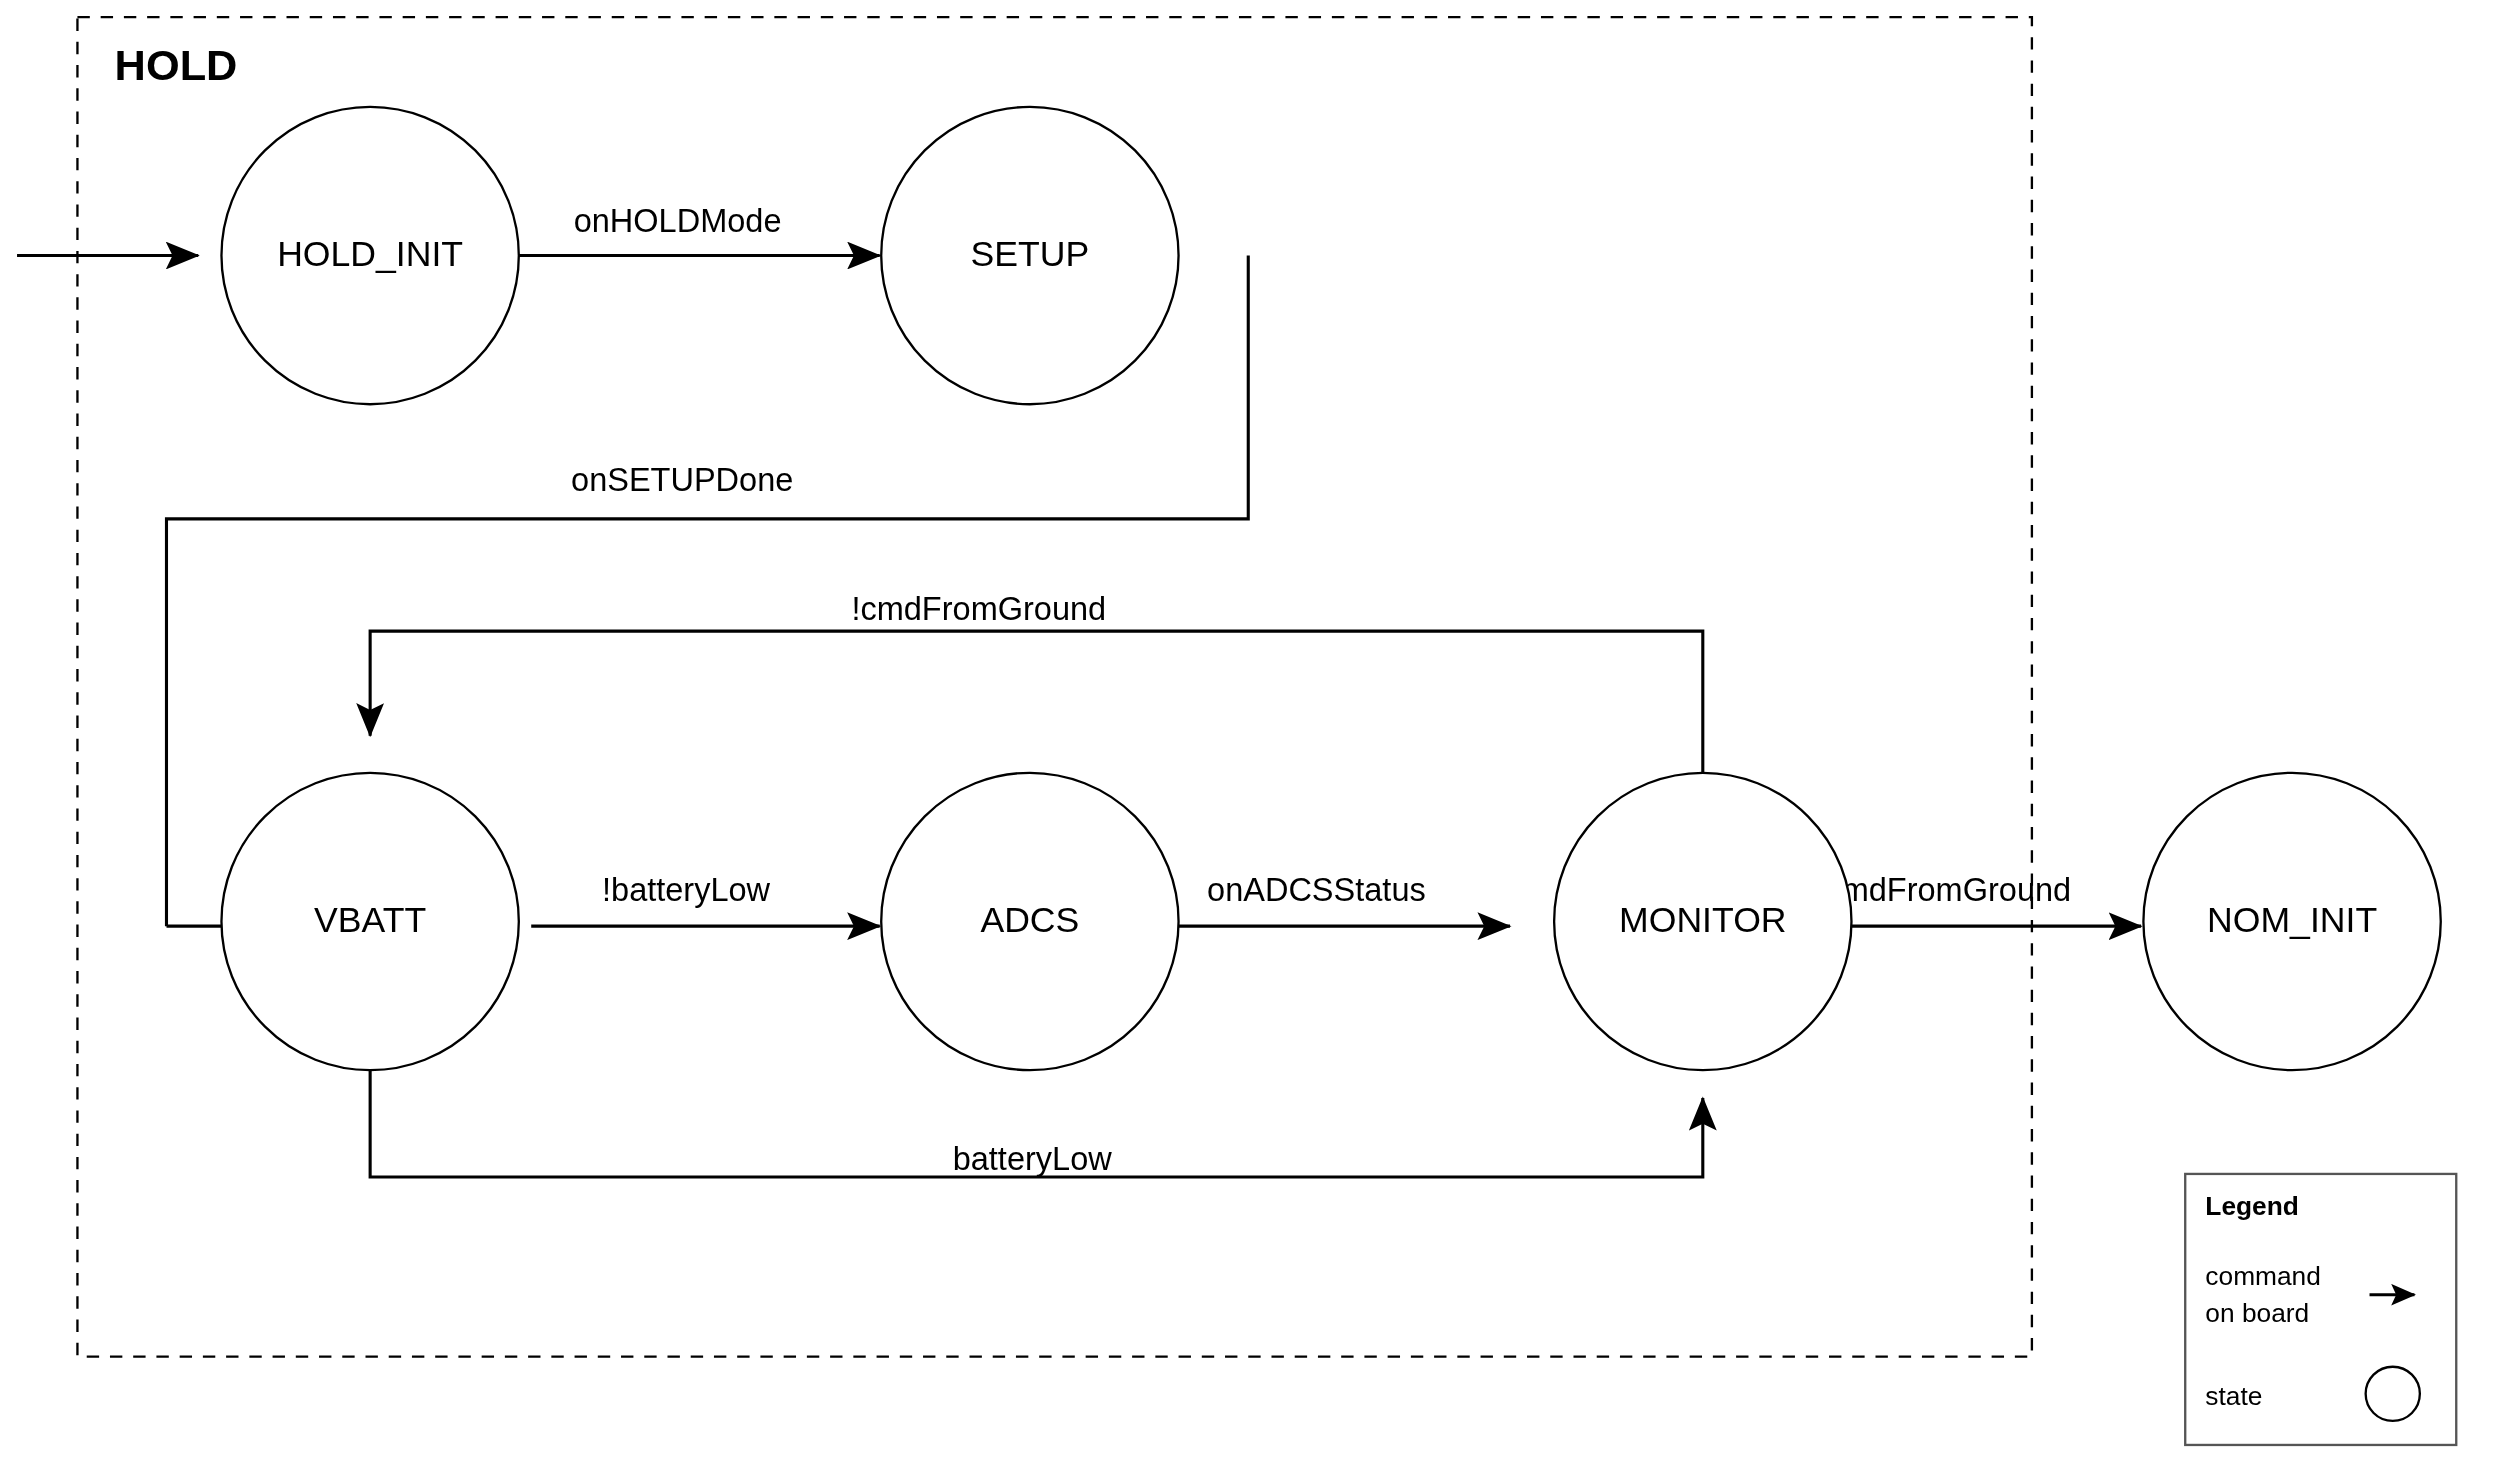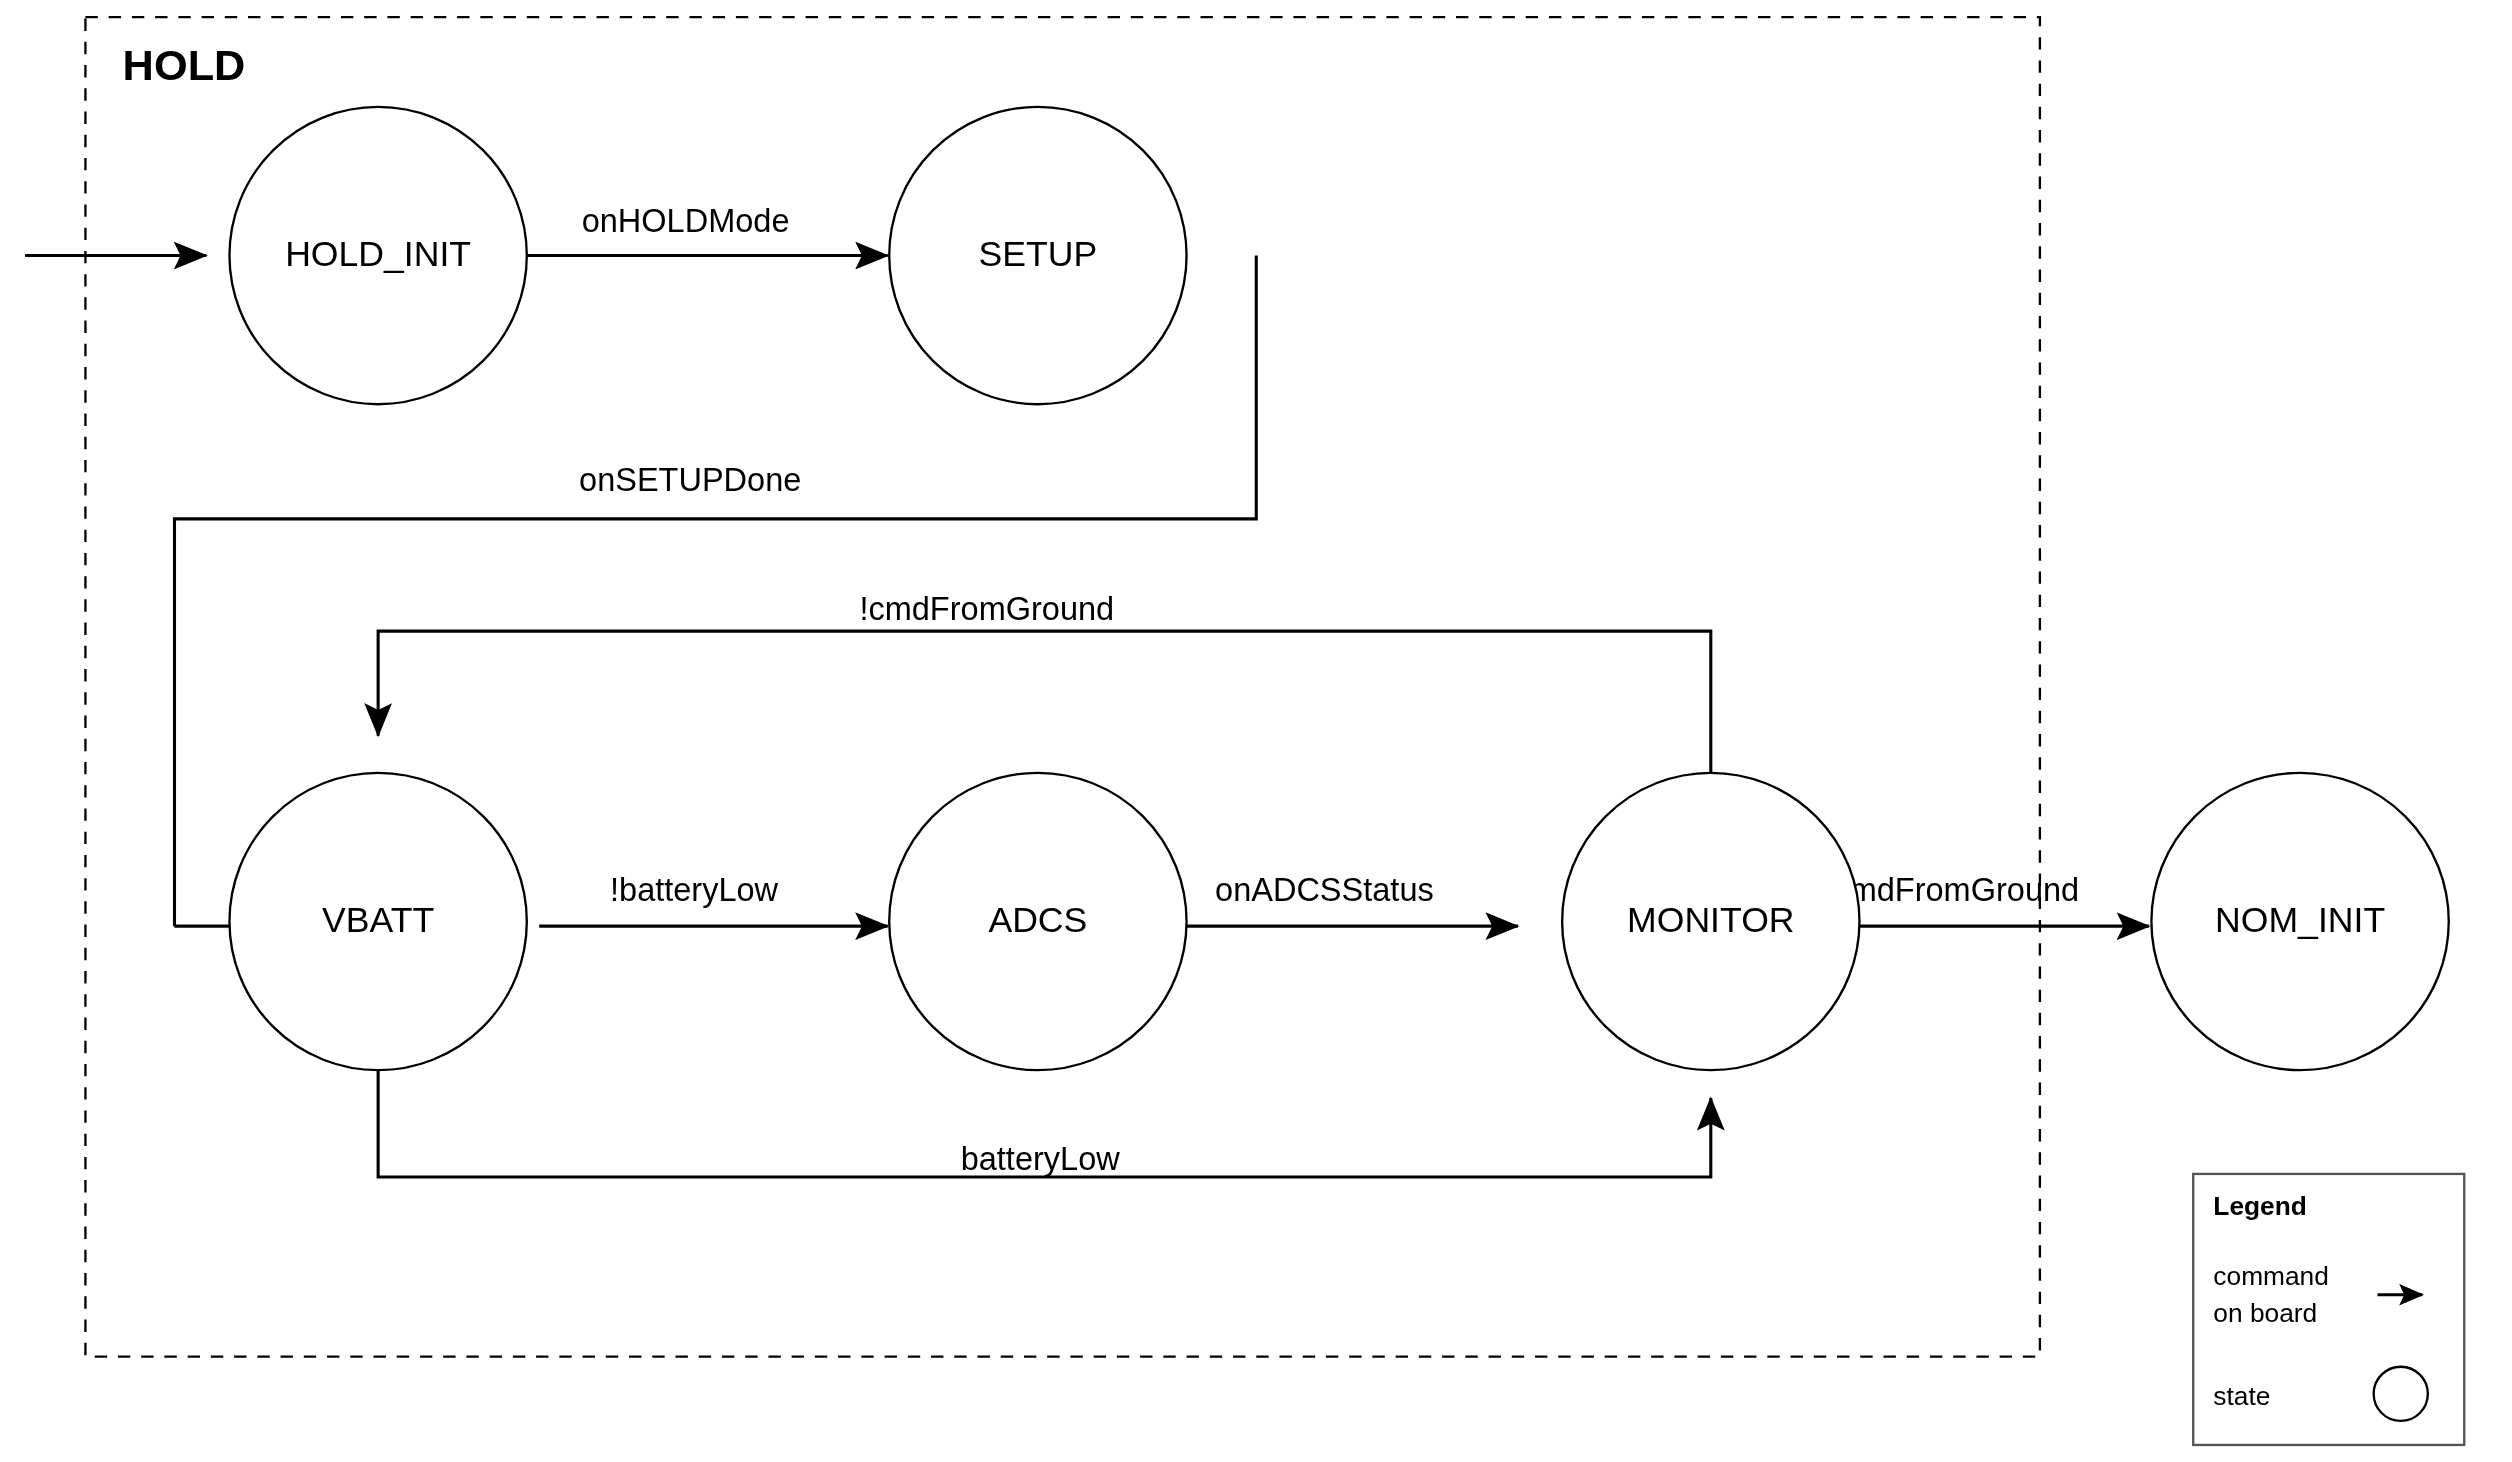--- a/index.html
+++ b/index.html
@@ -9,21 +9,21 @@
   }
   body {
     width: 2512px;
     height: 1462px;
     font-family: "Liberation Sans", sans-serif;
     position: relative;
     overflow: hidden;
   }
   #diagram-root {
     position: absolute;
-    left: 8px;
+    left: 0;
     top: 0;
     width: 2368px;
     height: 1462px;
   }
   svg { display: block; }
   .state-label {
     font-family: "Liberation Sans", sans-serif;
     font-size: 46px;
     fill: #000000;
     text-anchor: middle;

